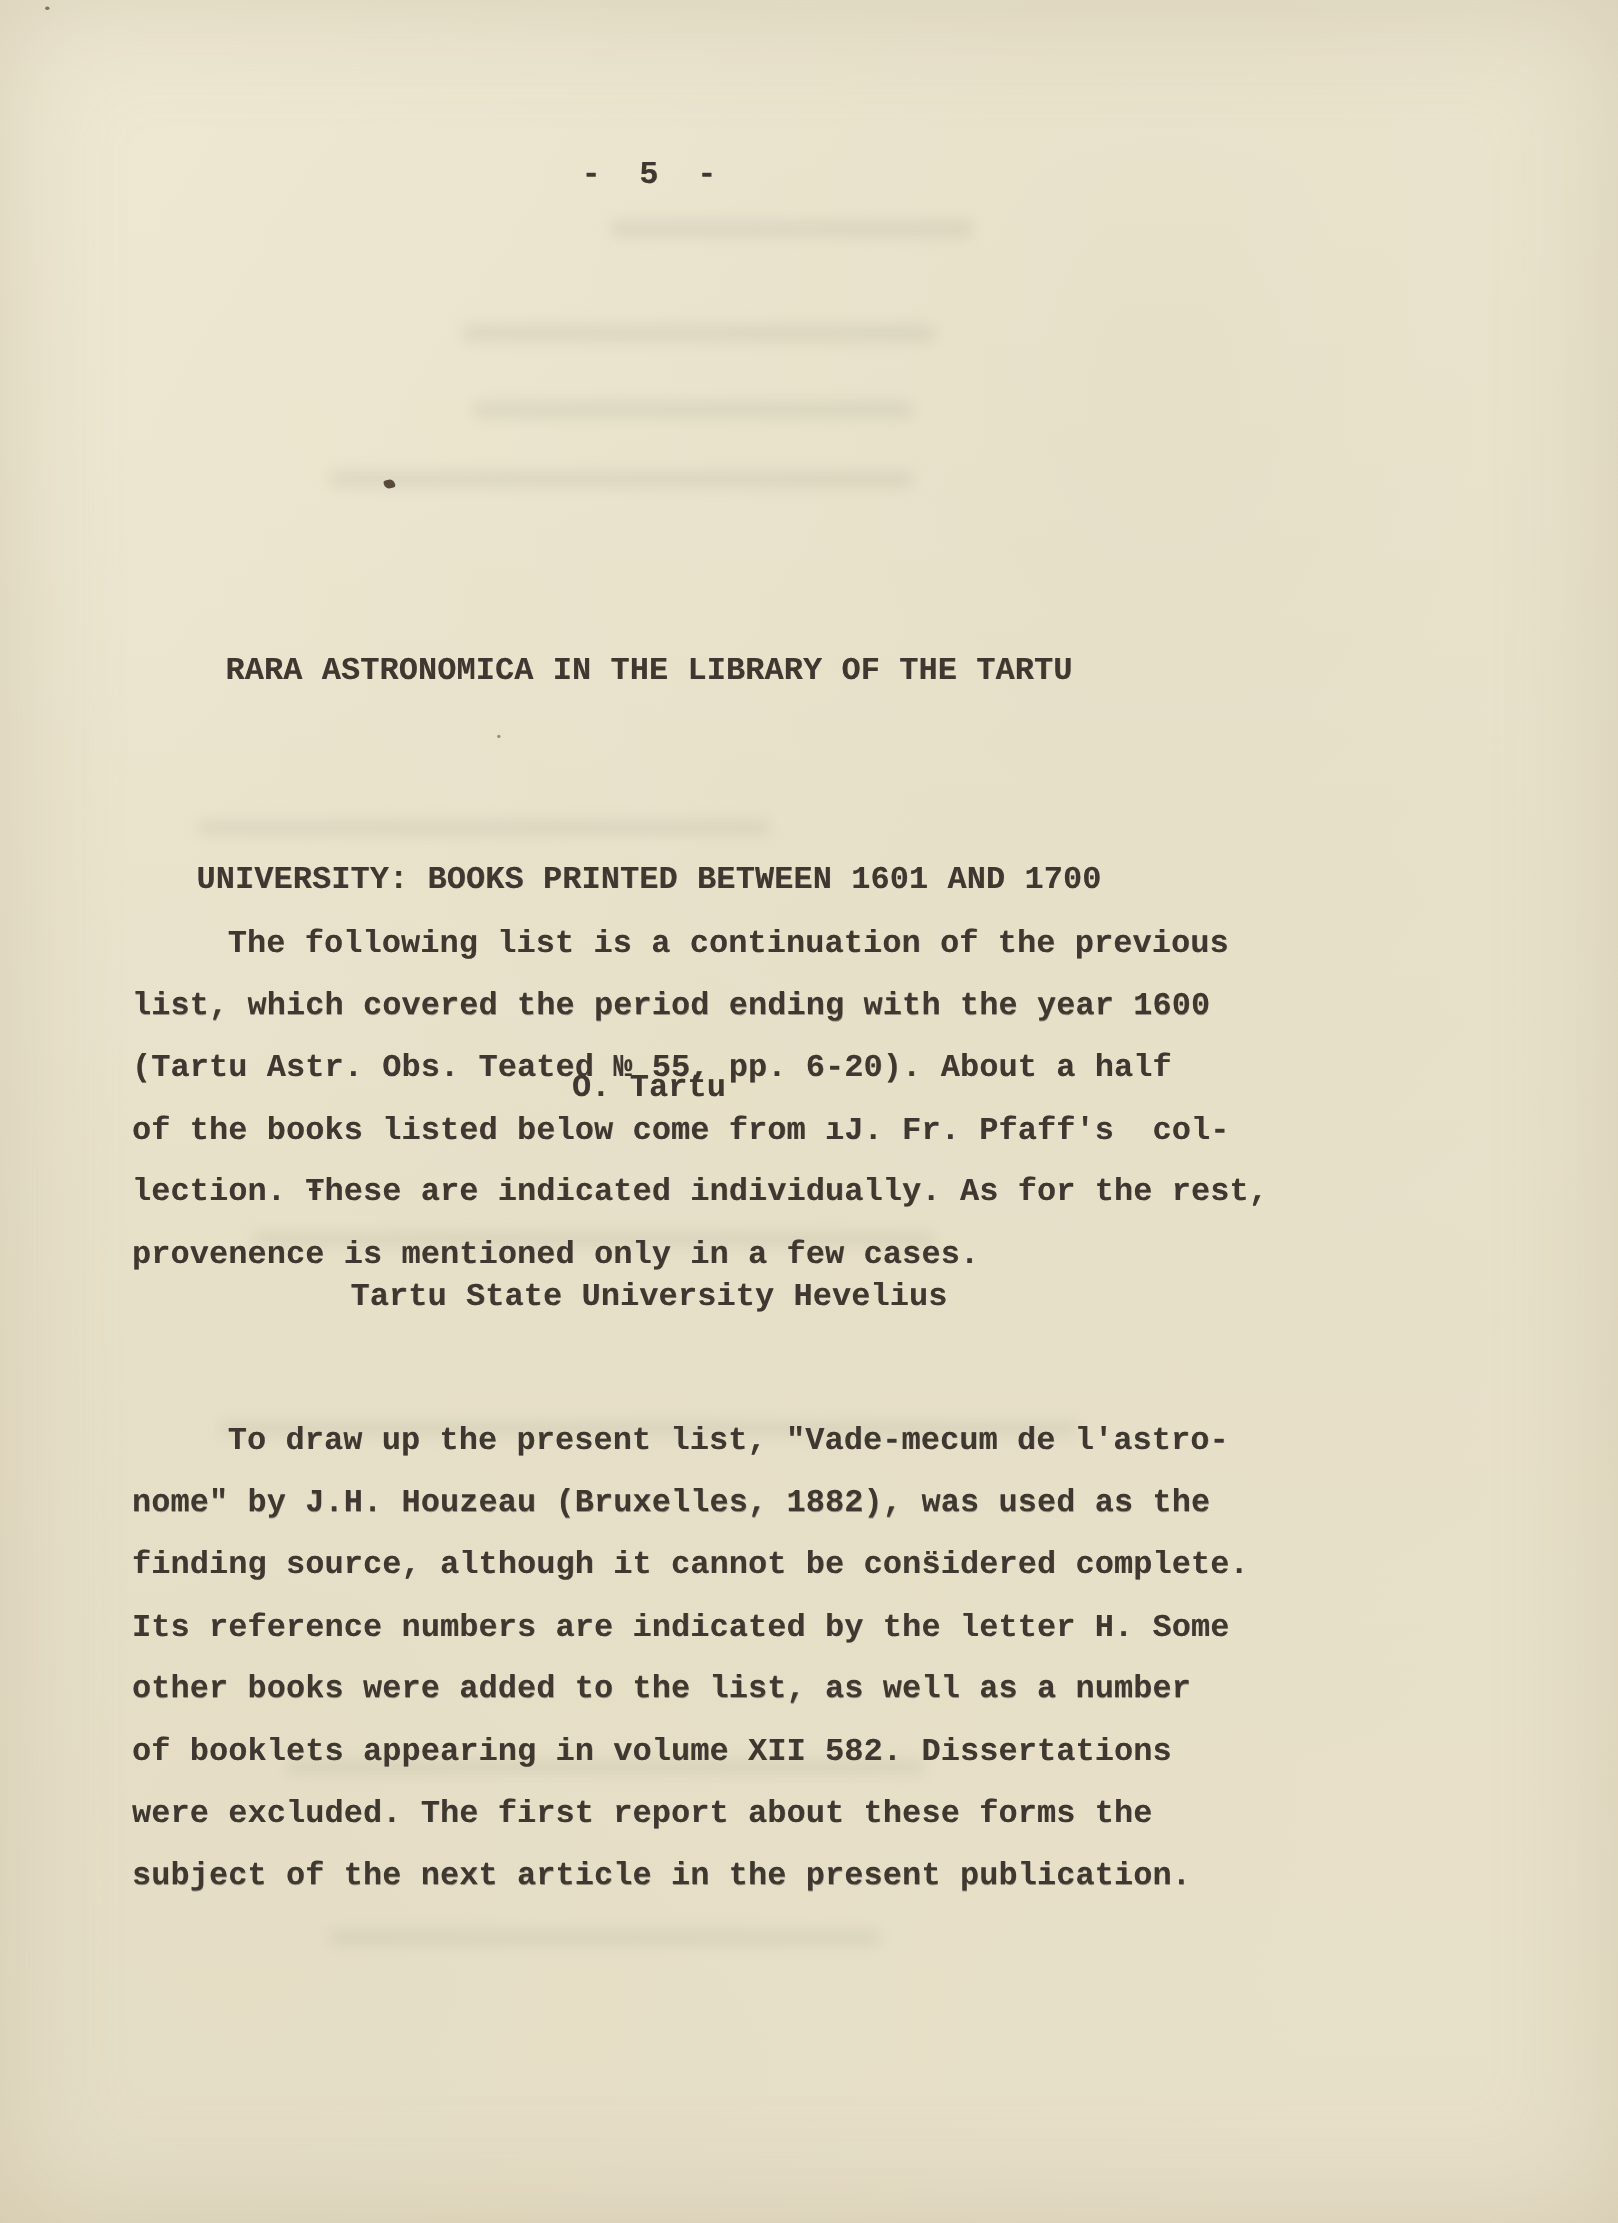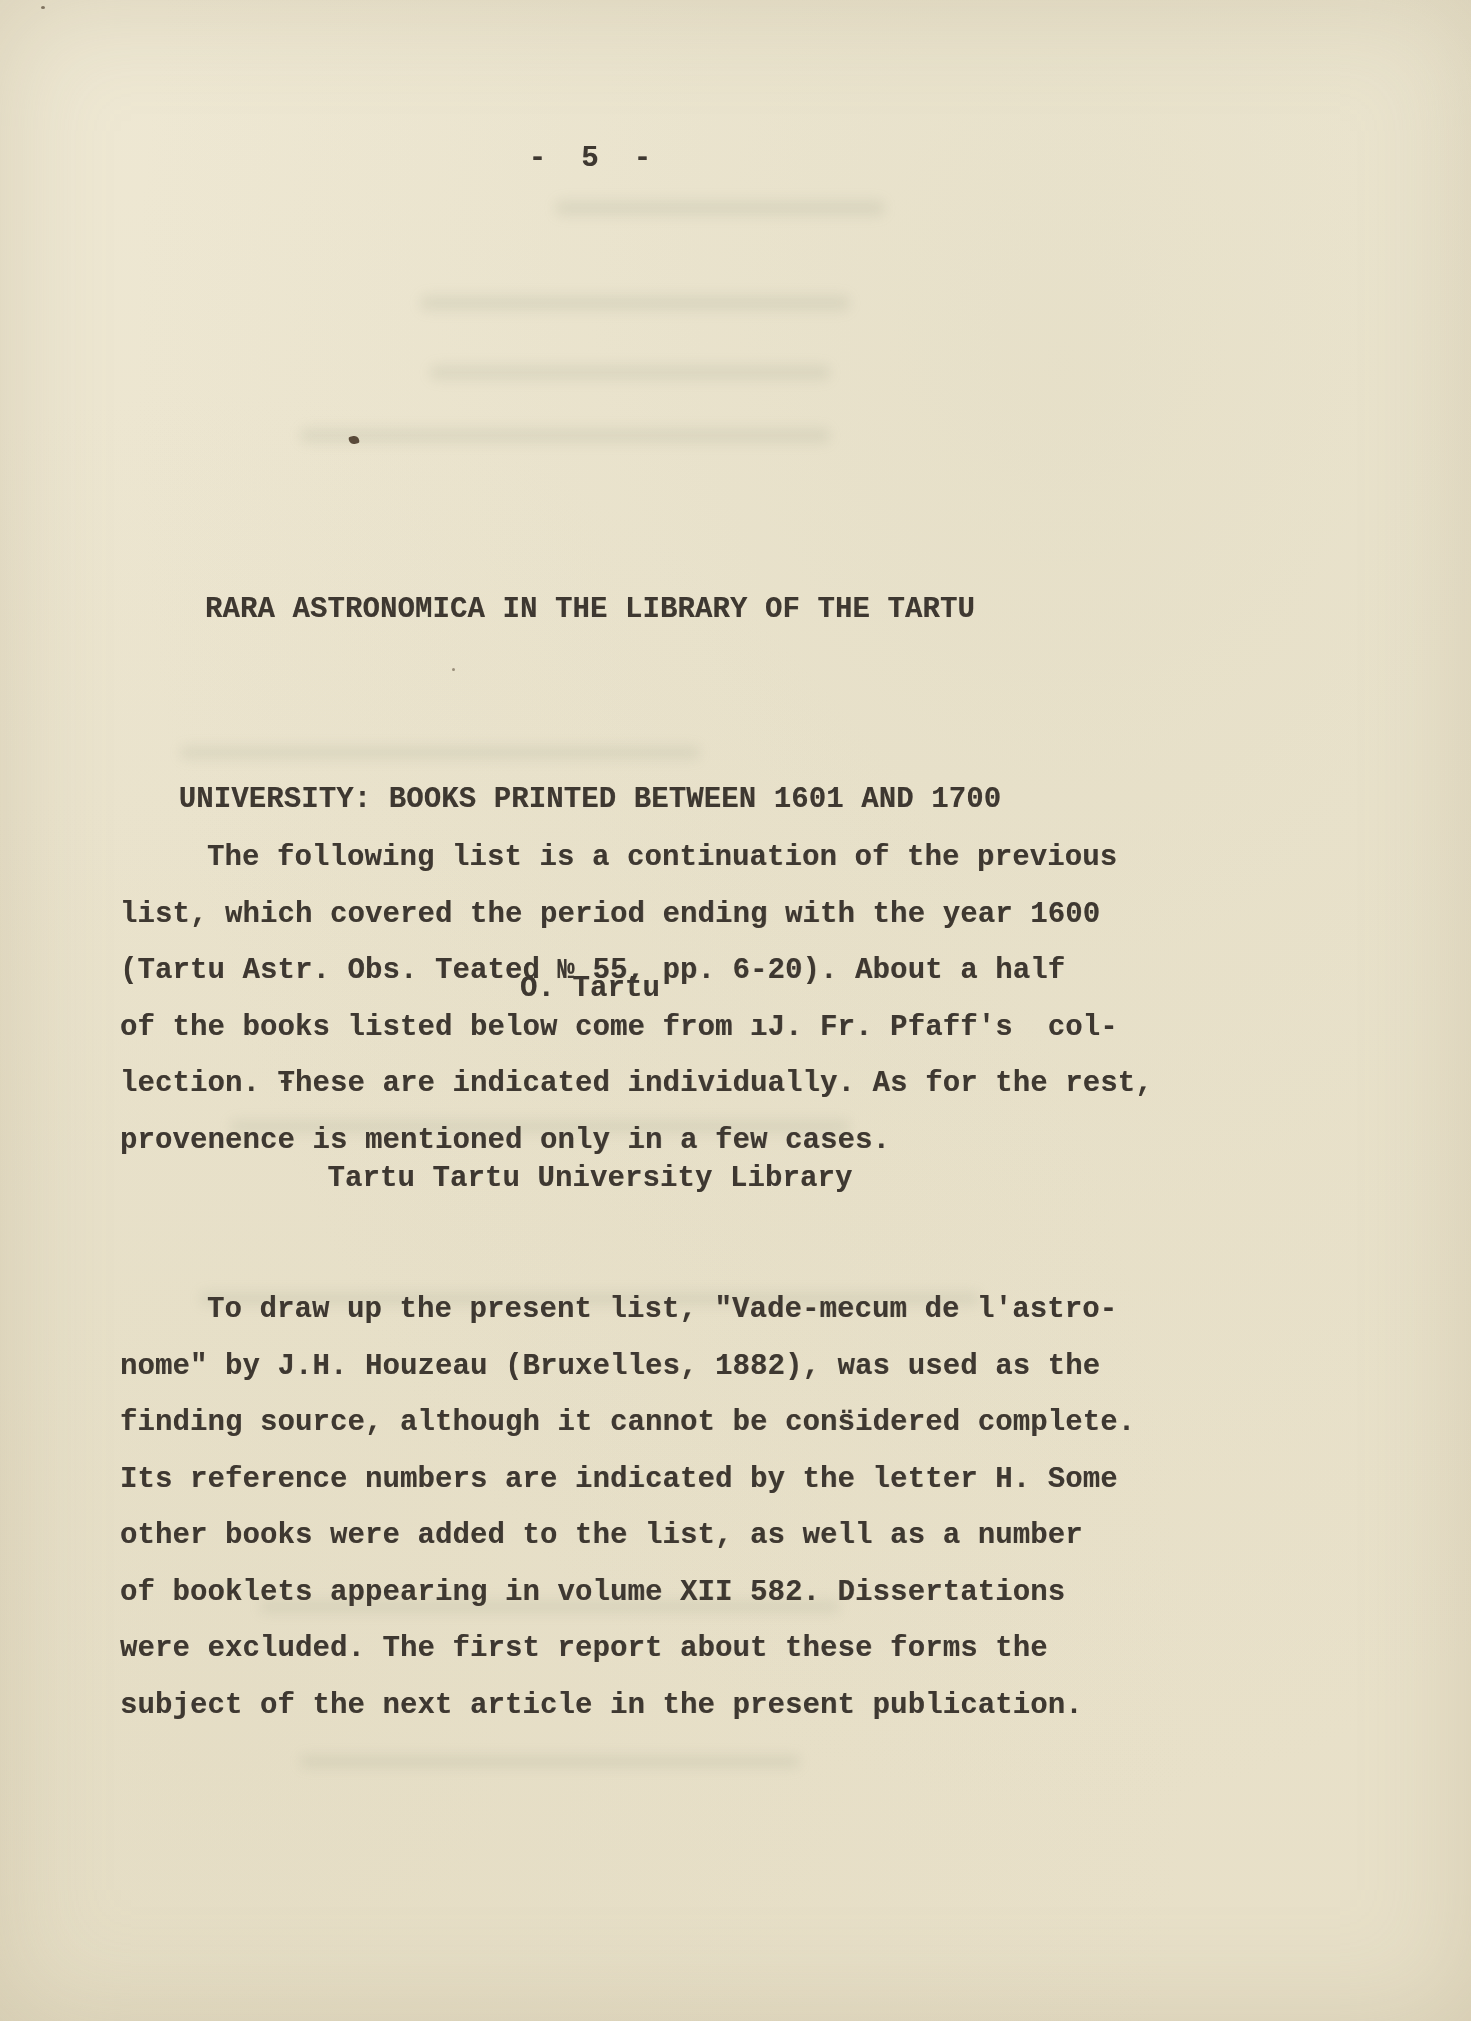--- a/index.html
+++ b/index.html
@@ -65,21 +65,21 @@
   <div class="speck" style="left:41px;top:6px;width:4px;height:3px;opacity:.65;border-radius:50%;"></div>
   <div class="speck" style="left:349px;top:436px;width:10px;height:8px;opacity:.9;border-radius:2px 5px 2px 5px;transform:rotate(-12deg);"></div>
   <div class="speck" style="left:452px;top:668px;width:3px;height:3px;opacity:.5;border-radius:50%;"></div>
 
   <div class="type page-number">-  5  -</div>
 
   <div class="heading type">
     <div>RARA ASTRONOMICA IN THE LIBRARY OF THE TARTU</div>
     <div>UNIVERSITY: BOOKS PRINTED BETWEEN 1601 AND 1700</div>
     <div>O. Tartu</div>
-    <div>Tartu Tartu University Library</div>
+    <div>Tartu State University Hevelius</div>
   </div>
 
   <div class="body-text type">
     <p>The following list is a continuation of the previous
 list, which covered the period ending with the year 1600
 (Tartu Astr. Obs. Teated № 55, pp. 6-20). About a half
 of the books listed below come from ıJ. Fr. Pfaff's  col-
 lection. Ŧhese are indicated individually. As for the rest,
 provenence is mentioned only in a few cases.</p>
     <p>To draw up the present list, "Vade-mecum de l'astro-

